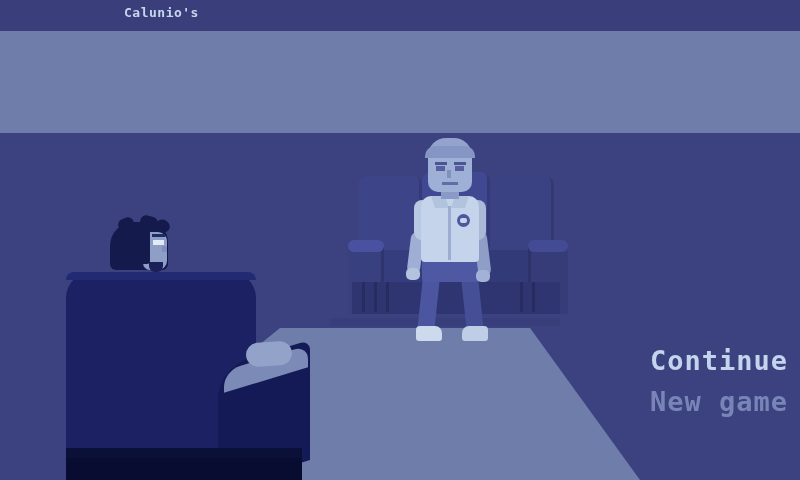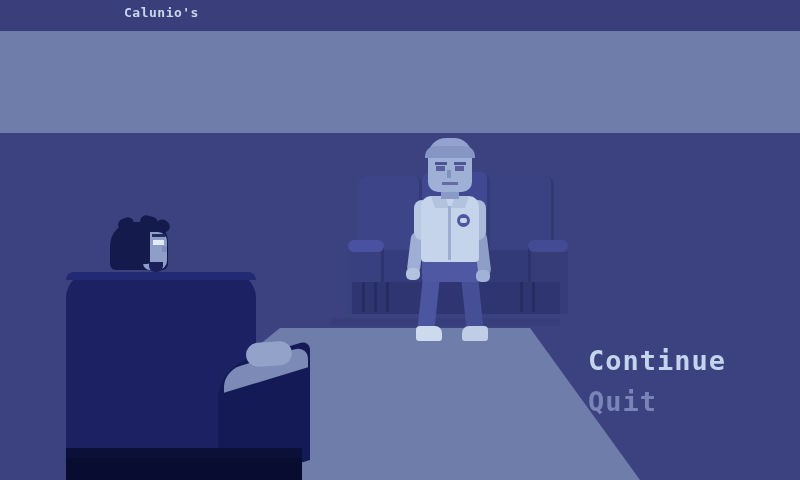--- a/index.html
+++ b/index.html
@@ -129,21 +129,21 @@
     position:absolute;left:0;top:99px;width:800px;
     text-align:center;
     font-family:"DejaVu Sans Mono", monospace;
     font-size:27px;line-height:27px;font-weight:bold;
     letter-spacing:6px;
     color:#b0c5e4;
     text-indent:130px;
   }
 
   
-  .menu{position:absolute;left:588px;top:340px;width:200px;}
+  .menu{position:absolute;left:588px;top:340px;width:200px;text-align:right;}
   .menu-item{
     font-family:"DejaVu Sans Mono", monospace;
     font-size:27px;line-height:41px;font-weight:bold;
     letter-spacing:1px;
     white-space:nowrap;
     cursor:pointer;
   }
   .menu-item.selected{color:#c3d4ec;}
   .menu-item.dim{color:#7a85b7;}
 </style>
@@ -226,16 +226,16 @@
     <div class="a-shadow"></div>
     <div class="a-shadow2"></div>
   </div>
 
   <div class="top-band"></div>
   <div class="title-banner"></div>
   <div class="byline">Calunio's</div>
 
   <div class="menu">
     <div class="menu-item selected">Continue</div>
-    <div class="menu-item dim">Quit</div>
+    <div class="menu-item dim">New game</div>
   </div>
 
 </div>
 
 </body></html>

